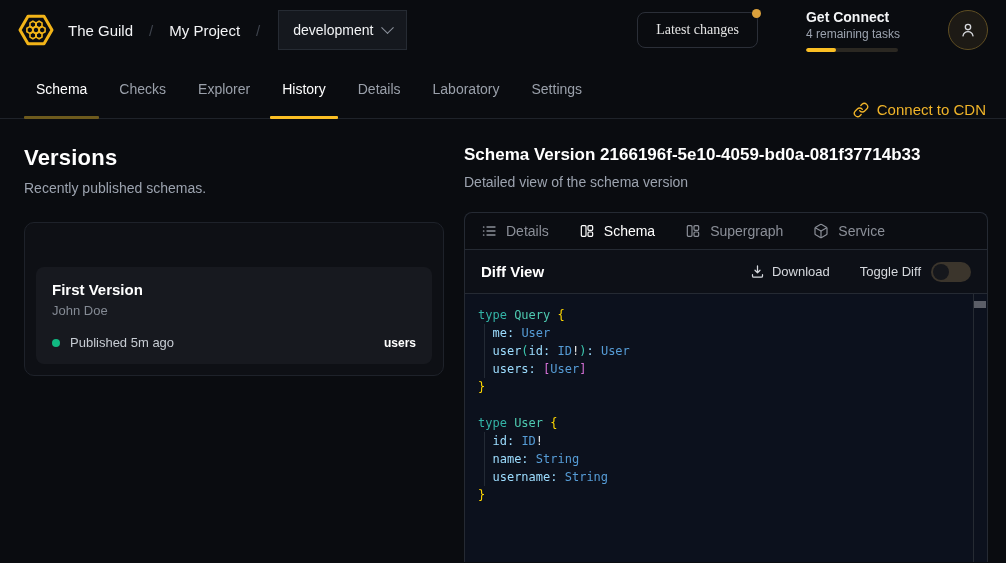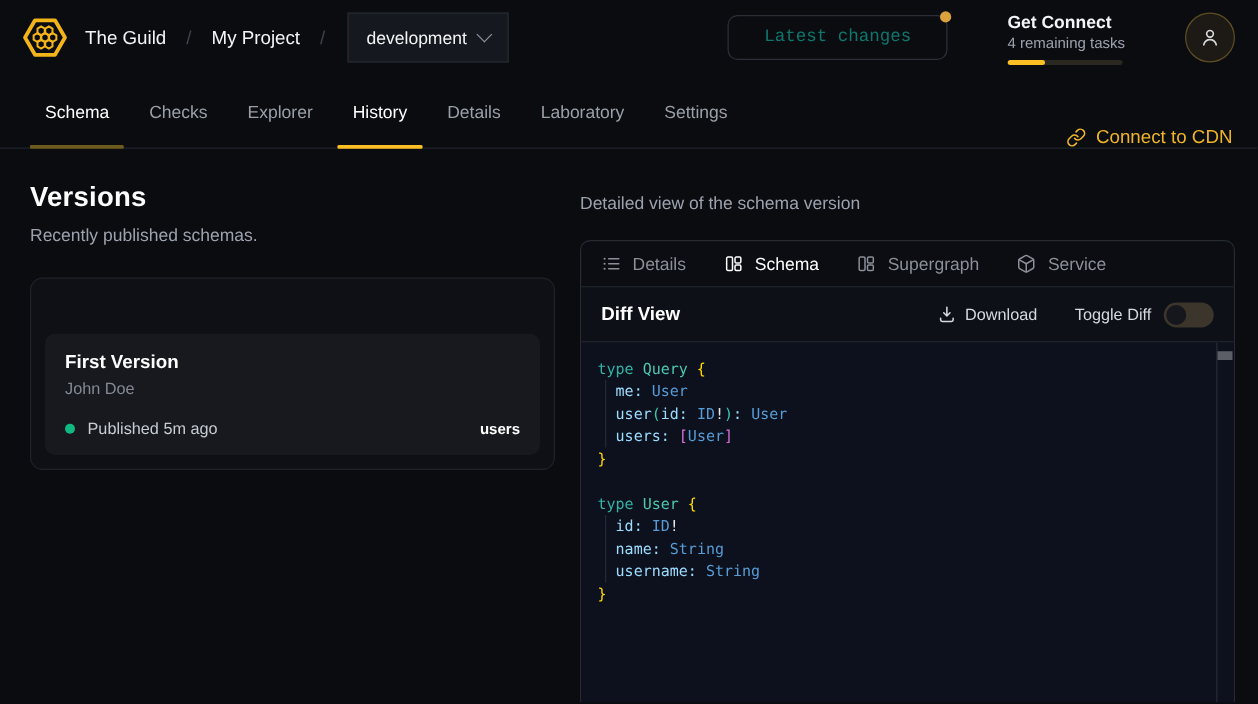--- a/index.html
+++ b/index.html
@@ -24,23 +24,23 @@
   .crumb-sep { color:#3e434d; font-size:15px; }
   .target-select {
     display:flex; align-items:center; gap:10px; height:40px;
     padding:0 14px; background:#15181e; border:1px solid #262b33;
     border-radius:0; color:#f3f4f6; cursor:pointer; margin-left:2px;
   }
   .chev { width:9px; height:9px; border-right:1.5px solid #8b919c;
     border-bottom:1.5px solid #8b919c; transform:rotate(45deg) translate(-2px,-2px); }
   .header-right { display:flex; align-items:center; gap:48px; }
   .latest-btn {
-    position:relative; height:36px; padding:0 28px; background:transparent;
-    border:1px solid #2b2f38; border-radius:8px; color:#0f766e;
-    font-size:14px; font-family:Liberation Mono, monospace; cursor:pointer;
+    position:relative; height:36px; padding:0 18px; background:transparent;
+    border:1px solid #2b2f38; border-radius:8px; color:#e5e5e5;
+    font-size:14px; font-family:Liberation Serif, serif; cursor:pointer;
   }
   .latest-dot { position:absolute; top:-4px; right:-4px; width:9px; height:9px;
     border-radius:50%; background:#dba13c; }
   .get-started { cursor:pointer; }
   .gs-title { font-size:14px; font-weight:600; color:#f3f4f6; }
   .gs-sub { font-size:12px; color:#9ca3af; margin-top:2px; }
   .gs-bar { width:92px; height:4px; border-radius:2px; background:#2b2822; margin-top:7px; overflow:hidden; }
   .gs-fill { height:100%; border-radius:2px; background:#fbbf24; }
   .avatar { width:40px; height:40px; border-radius:50%; background:#1d1a15;
     border:1px solid #5f4e23; display:flex; align-items:center; justify-content:center; cursor:pointer; }
@@ -227,20 +227,21 @@
             <span class="dot-green"></span>
             <span>Published 5m ago</span>
           </div>
           <span class="vi-service">users</span>
         </div>
       </div>
     </div>
   </div>
 
   <div class="right-col">
+    <div class="detail-title">Schema Version 2166196f-5e10-4059-bd0a-081f37714b33</div>
     <div class="detail-sub">Detailed view of the schema version</div>
 
     <div class="detail-container">
       <div class="detail-tabs">
         <div class="dtab">
           <svg viewBox="0 0 24 24" width="16" height="16" fill="none" stroke="currentColor" stroke-width="2" stroke-linecap="round">
             <path d="M9 6h12M9 12h12M9 18h12"></path>
             <path d="M4 6h.01M4 12h.01M4 18h.01" stroke-width="2.6"></path>
           </svg>
           <span>Details</span>

